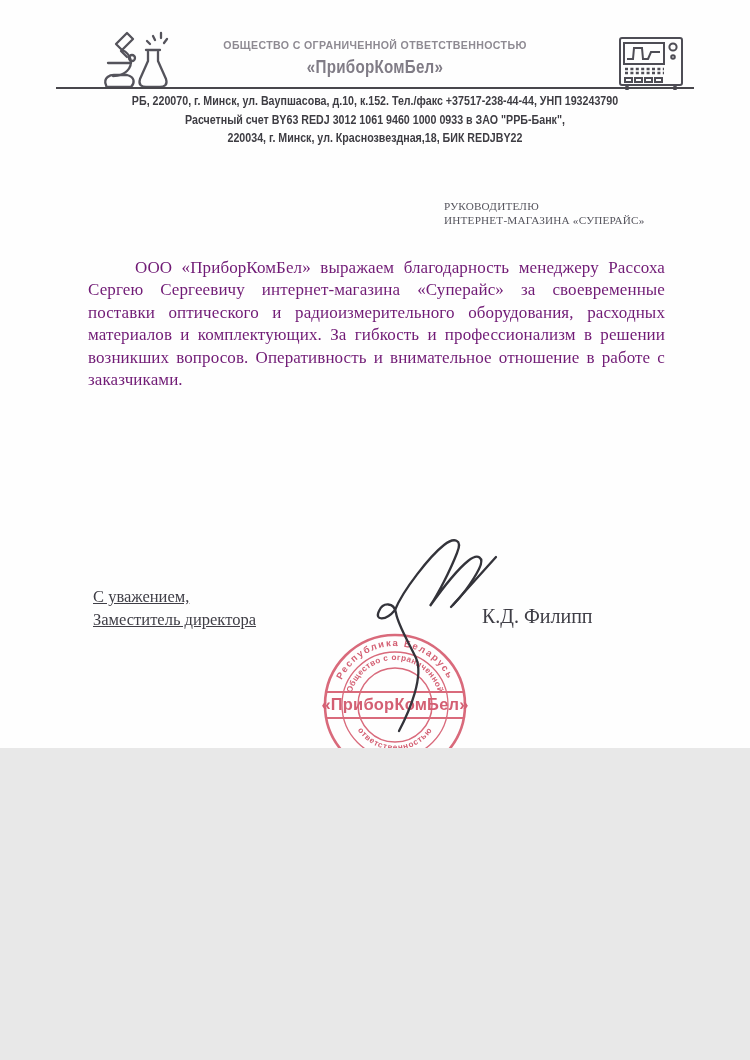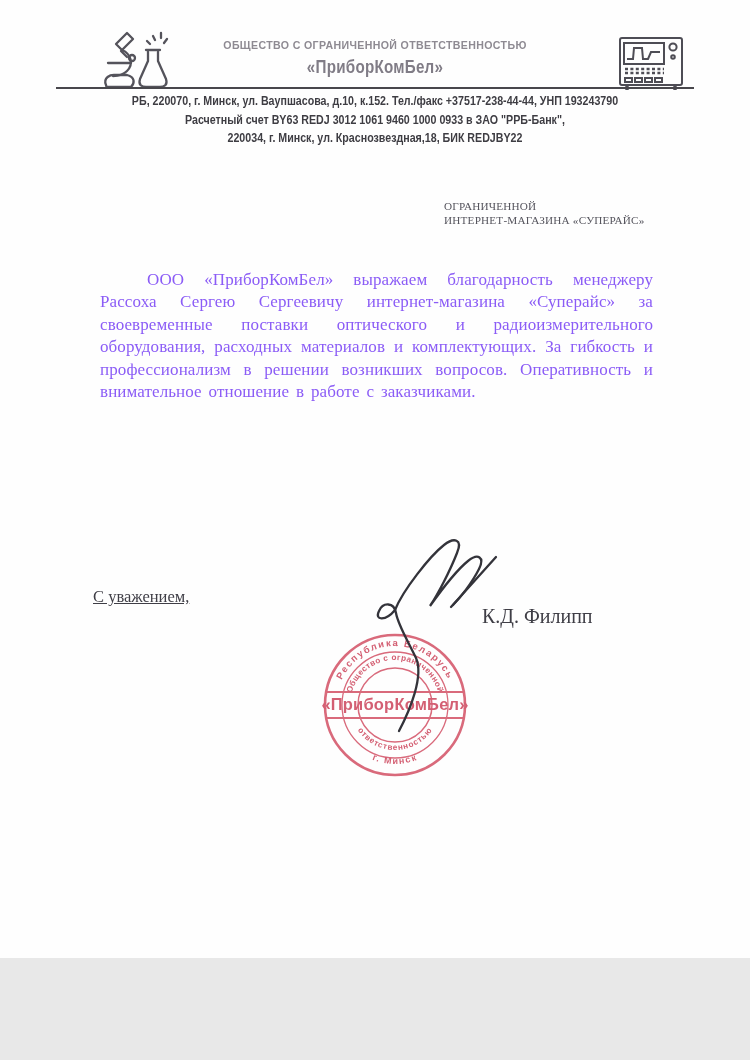--- a/index.html
+++ b/index.html
@@ -1,17 +1,17 @@
 <!DOCTYPE html>
 <html><head>
 <meta charset="utf-8">
 <style>
   html,body{margin:0;padding:0;background:#e8e8e8;}
   .sheet{
-    position:relative; width:750px; height:958px; margin:0 auto;
+    position:relative; width:750px; height:748px; margin:0 auto;
     background:#fefefe; overflow:hidden;
     font-family:"Liberation Serif", serif; color:#3f3e46;
   }
   .abs{position:absolute;}
   
   .org-type{
     left:0; top:39px; width:750px; text-align:center;
     font-family:"Liberation Sans", sans-serif; font-weight:bold;
     font-size:11.5px; letter-spacing:.4px; color:#8e8a92;
     transform:scaleX(.92); white-space:nowrap;
@@ -33,22 +33,22 @@
   .icon-right{left:618px; top:36px; width:66px; height:56px;}
   
   .ref-line{left:88px; top:177px; font-size:16px; letter-spacing:.2px;}
   .addressee{
     left:444px; top:200px; font-size:11.2px; line-height:13.5px;
     letter-spacing:.2px; color:#55545d;
   }
   
   .body-text{left:88px; top:257px; width:577px;}
   .body-text p{
-    margin:12px; font-size:17px; line-height:22.4px; text-align:justify;
-    text-indent:47px; word-spacing:2.5px; letter-spacing:.1px; color:#8b5cf6;
+    margin:0; font-size:17px; line-height:22.4px; text-align:justify;
+    text-indent:47px; word-spacing:2.5px; letter-spacing:.1px; color:#701a75;
   }
   
   .closing{left:93px; top:586px; font-size:16.5px; line-height:22.5px;text-decoration:underline;}
   .signer{left:482px; top:605px; font-size:20px;}
   
   .stamp{left:322px; top:628px; width:148px; height:152px; opacity:.88;}
   .stamp text{font-family:"Liberation Sans", sans-serif; font-weight:bold; fill:#ce4a60;}
   .signature{left:358px; top:528px; width:150px; height:215px; z-index:5;}
 </style>
 </head>
@@ -91,30 +91,31 @@
   </div>
 
   <div class="abs org-type">ОБЩЕСТВО С ОГРАНИЧЕННОЙ ОТВЕТСТВЕННОСТЬЮ</div>
   <div class="abs company-name">«ПриборКомБел»</div>
   <div class="abs rule"></div>
   <div class="abs addr addr1">РБ, 220070, г. Минск, ул. Ваупшасова, д.10, к.152. Тел./факс +37517-238-44-44, УНП 193243790</div>
   <div class="abs addr addr2">Расчетный счет BY63 REDJ 3012 1061 9460 1000 0933 в ЗАО "РРБ-Банк",</div>
   <div class="abs addr addr3">220034, г. Минск, ул. Краснозвездная,18, БИК REDJBY22</div>
 
   <div class="abs addressee">
-    <div>ОГРАНИЧЕННОЙ</div>
+    <div>РУКОВОДИТЕЛЮ</div>
     <div>ИНТЕРНЕТ-МАГАЗИНА «СУПЕРАЙС»</div>
   </div>
 
   <div class="abs body-text">
     <p>ООО «ПриборКомБел» выражаем благодарность менеджеру Рассоха Сергею Сергеевичу интернет-магазина «Суперайс» за своевременные поставки оптического и радиоизмерительного оборудования, расходных материалов и комплектующих. За гибкость и профессионализм в решении возникших вопросов. Оперативность и внимательное отношение в работе с заказчиками.</p>
   </div>
 
   <div class="abs closing">
     <div>С уважением,</div>
+    <div>Заместитель директора</div>
   </div>
   <div class="abs signer">К.Д. Филипп</div>
 
   <div class="abs stamp">
     <svg width="148" height="152" viewBox="0 0 148 152">
       <defs>
         <path id="arcOuterTop" d="M 14 77 A 59 59 0 0 1 132 77"></path>
         <path id="arcOuterBot" d="M 14 77 A 59 59 0 0 0 132 77"></path>
         <path id="arcInnerTop" d="M 28 77 A 45 45 0 0 1 118 77"></path>
         <path id="arcInnerBot" d="M 28 77 A 45 45 0 0 0 118 77"></path>

